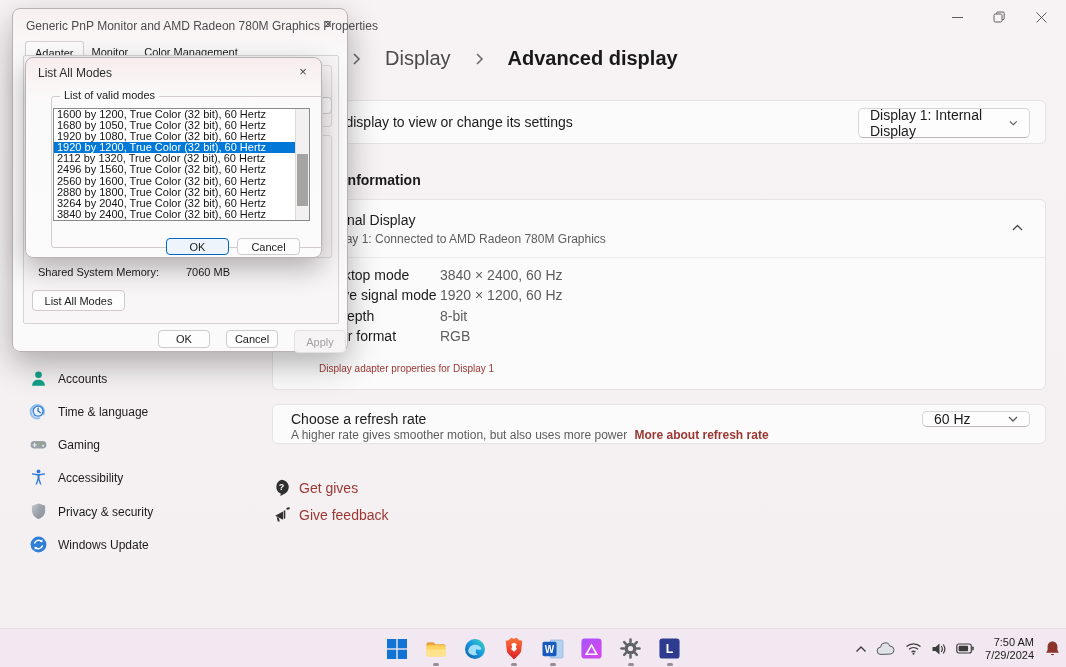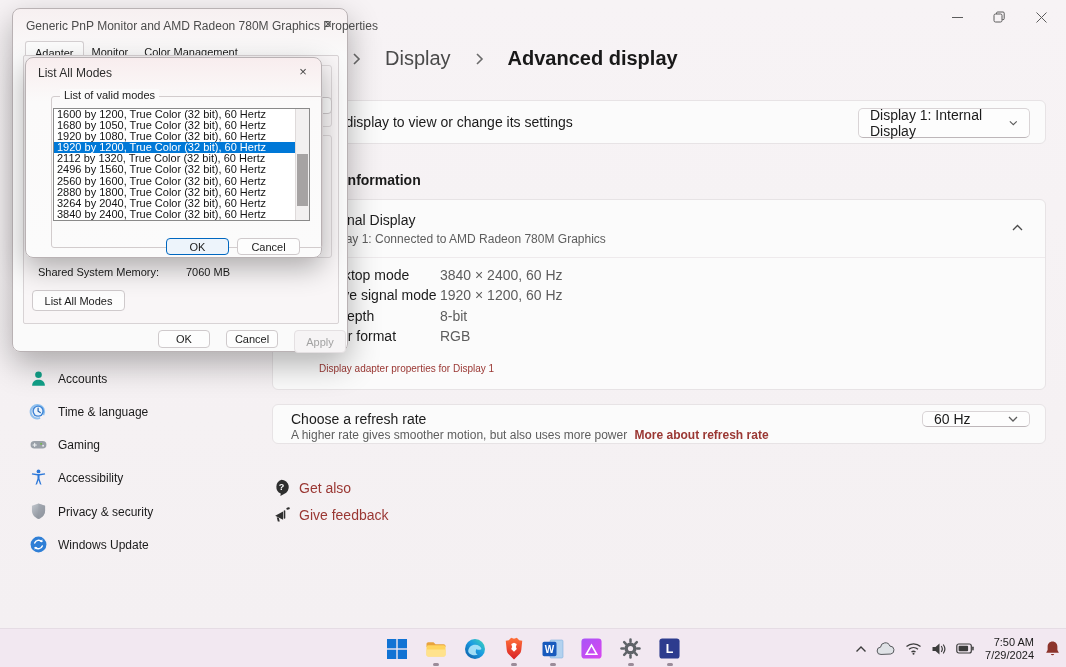--- a/index.html
+++ b/index.html
@@ -244,21 +244,21 @@
     </div>
   </div>
 
   <div class="footer-link" style="top:478px">
     <span class="f-icon">
       <svg width="19" height="19" viewBox="0 0 24 24">
           <path d="M12 2.2a9.3 9.3 0 0 1 3.2 18l-4.6 2.6.5-3.2A9.3 9.3 0 0 1 12 2.2z" fill="#2f2f2f"></path>
           <text x="12" y="15.6" text-anchor="middle" font-size="11.5" font-weight="bold" fill="#ffffff" font-family="Liberation Sans, sans-serif">?</text>
         </svg>
     </span>
-    <span class="f-text">Get also</span>
+    <span class="f-text">Get gives</span>
   </div>
   <div class="footer-link" style="top:505px">
     <span class="f-icon">
       <svg width="19" height="19" viewBox="0 0 24 24" fill="#2f2f2f">
           <path d="M4 13.5l10-5.2v10.4z"></path>
           <rect x="14.8" y="6.5" width="2" height="11" rx="1"></rect>
           <path d="M6 15.5l1.4 5.3h2.4l-1.2-4.7z"></path>
           <rect x="17.8" y="4" width="4.5" height="2.4" rx="1.2" transform="rotate(-18 17.8 4)"></rect>
         </svg>
     </span>

